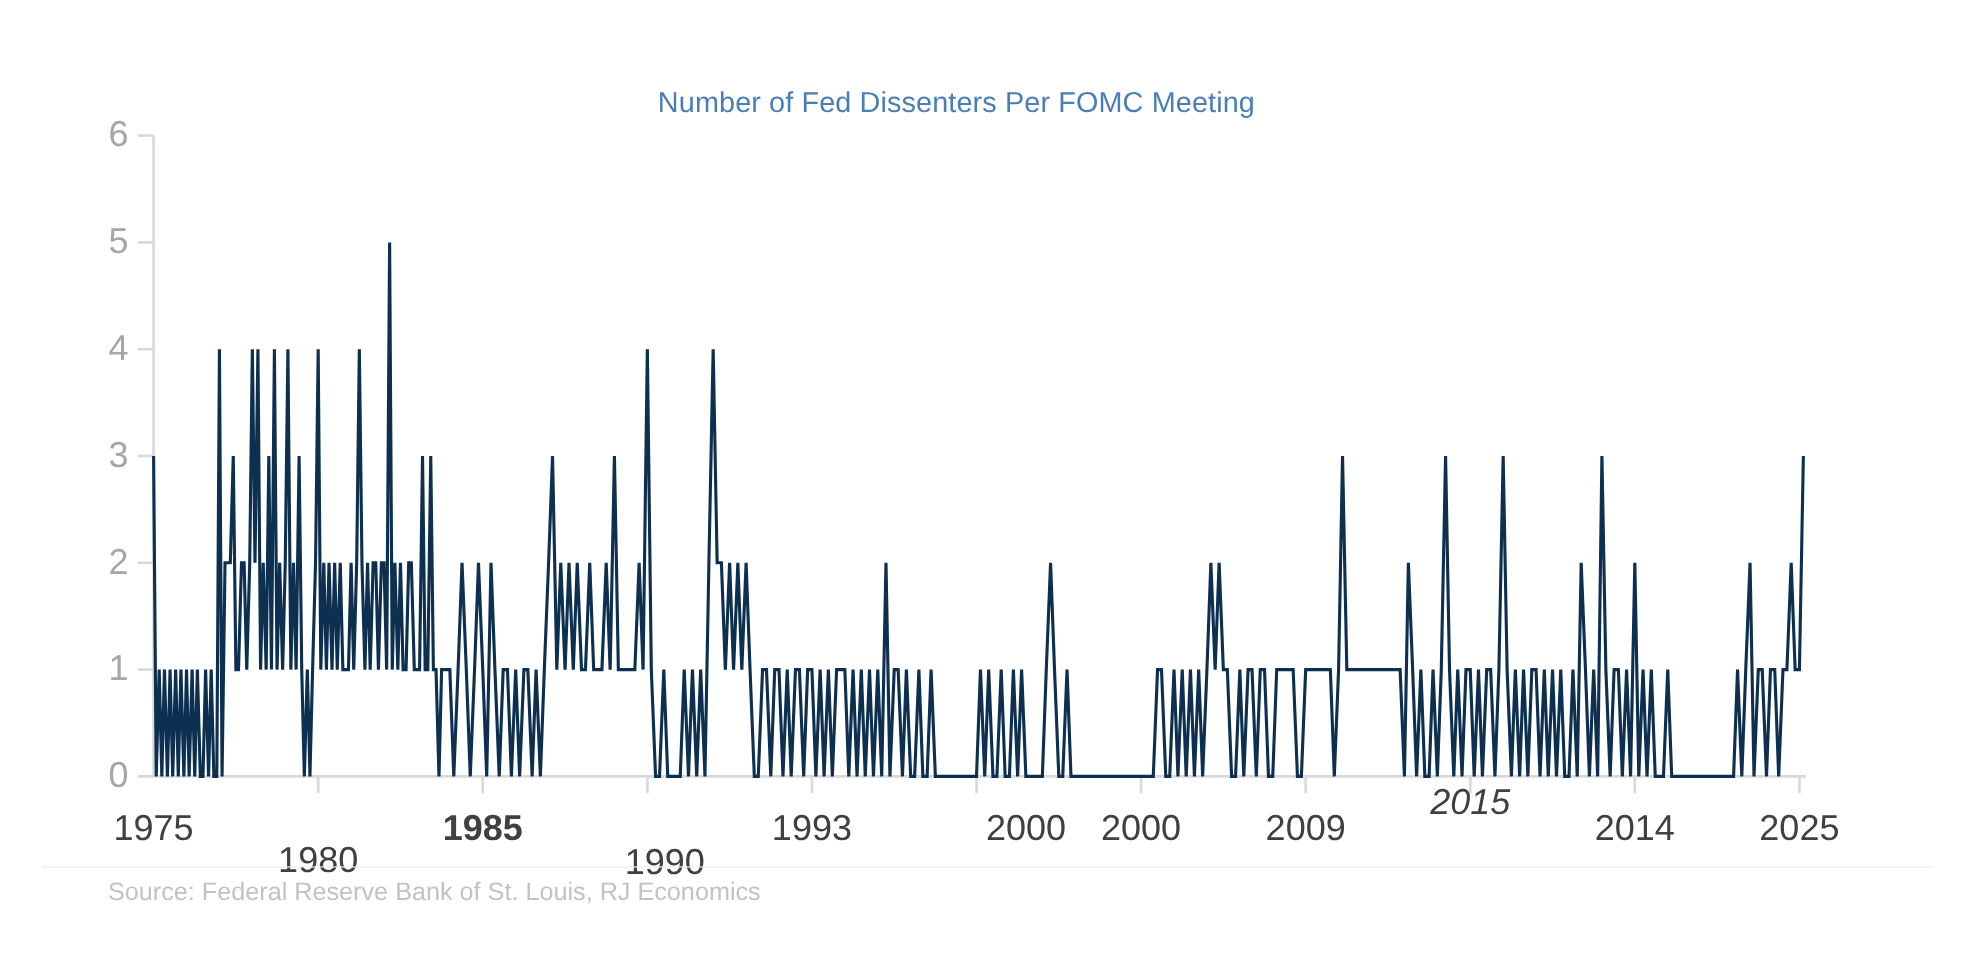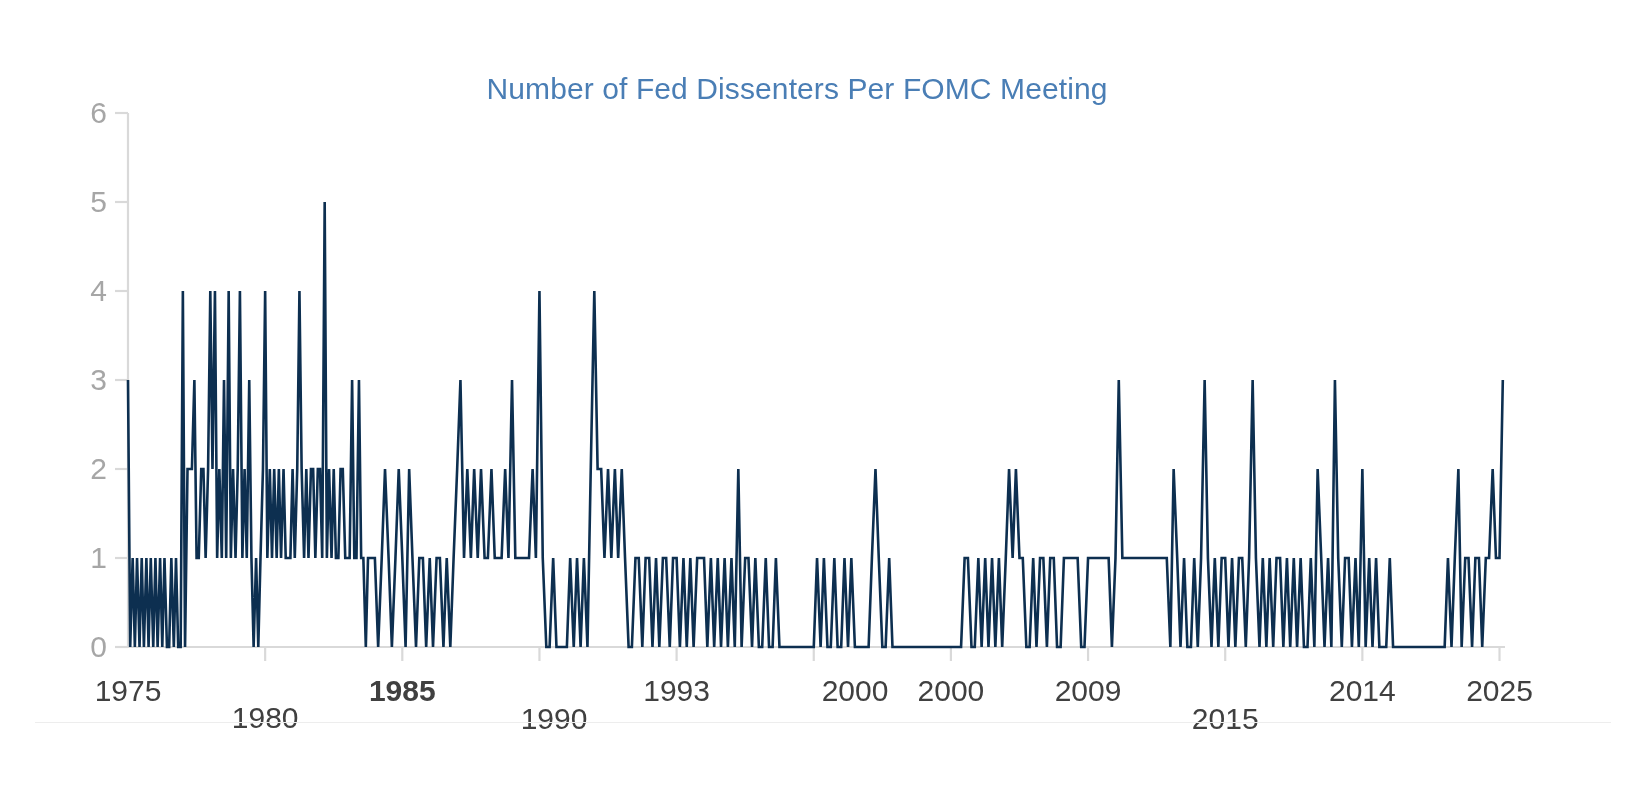--- a/index.html
+++ b/index.html
@@ -19,21 +19,21 @@
     width: 1644px;
     height: 806px;
     background: #ffffff;
   }
   #chart-title {
     position: absolute;
     left: 0;
     top: 72px;
     width: 1594px;
     text-align: center;
-    font-size: 30px;
+    font-size: 24px;
     font-weight: 400;
     color: #4a7eb5;
     letter-spacing: 0.1px;
     white-space: nowrap;
   }
   #plot-svg {
     position: absolute;
     left: 0;
     top: 0;
   }
@@ -118,20 +118,21 @@
     </div>
   <div id="xtick-layer">
       <div class="xtick-label" style="left: 68px; top: 676px;">1975</div>
       <div class="xtick-label" style="left: 205.151px; top: 676px; margin-top: 27px;">1980</div>
       <div class="xtick-label" style="left: 342.303px; top: 676px; font-weight: bold;">1985</div>
       <div class="xtick-label" style="left: 494px; top: 676px; margin-top: 28px;">1990</div>
       <div class="xtick-label" style="left: 616.606px; top: 676px;">1993</div>
       <div class="xtick-label" style="left: 795px; top: 676px;">2000</div>
       <div class="xtick-label" style="left: 890.908px; top: 676px;">2000</div>
       <div class="xtick-label" style="left: 1028.06px; top: 676px;">2009</div>
-      <div class="xtick-label" style="left: 1165.21px; top: 704px;">2015</div>
+      <div class="xtick-label" style="left: 1165.21px; top: 654px; font-style: italic;">2015</div>
       <div class="xtick-label" style="left: 1302.36px; top: 676px;">2014</div>
       <div class="xtick-label" style="left: 1439.51px; top: 676px;">2025</div>
     </div>
 
   <div id="footer-rule"></div>
+  <div id="source-note">Source: Federal Reserve Bank of St. Louis, RJ Economics</div>
 
 </div>
 
 </body></html>

